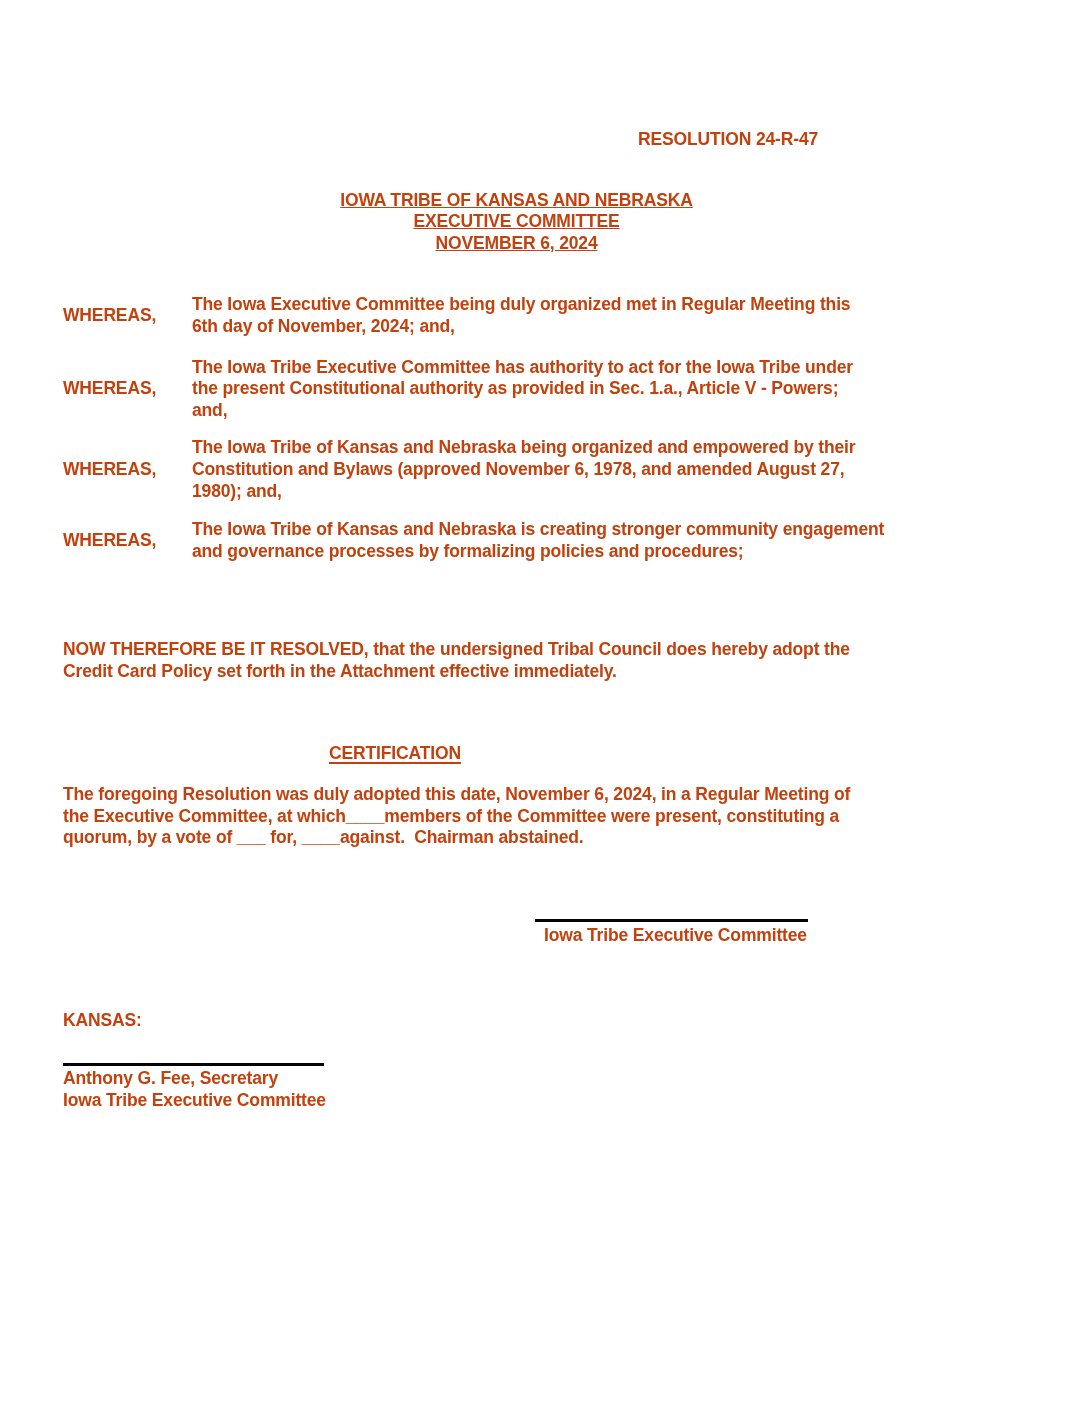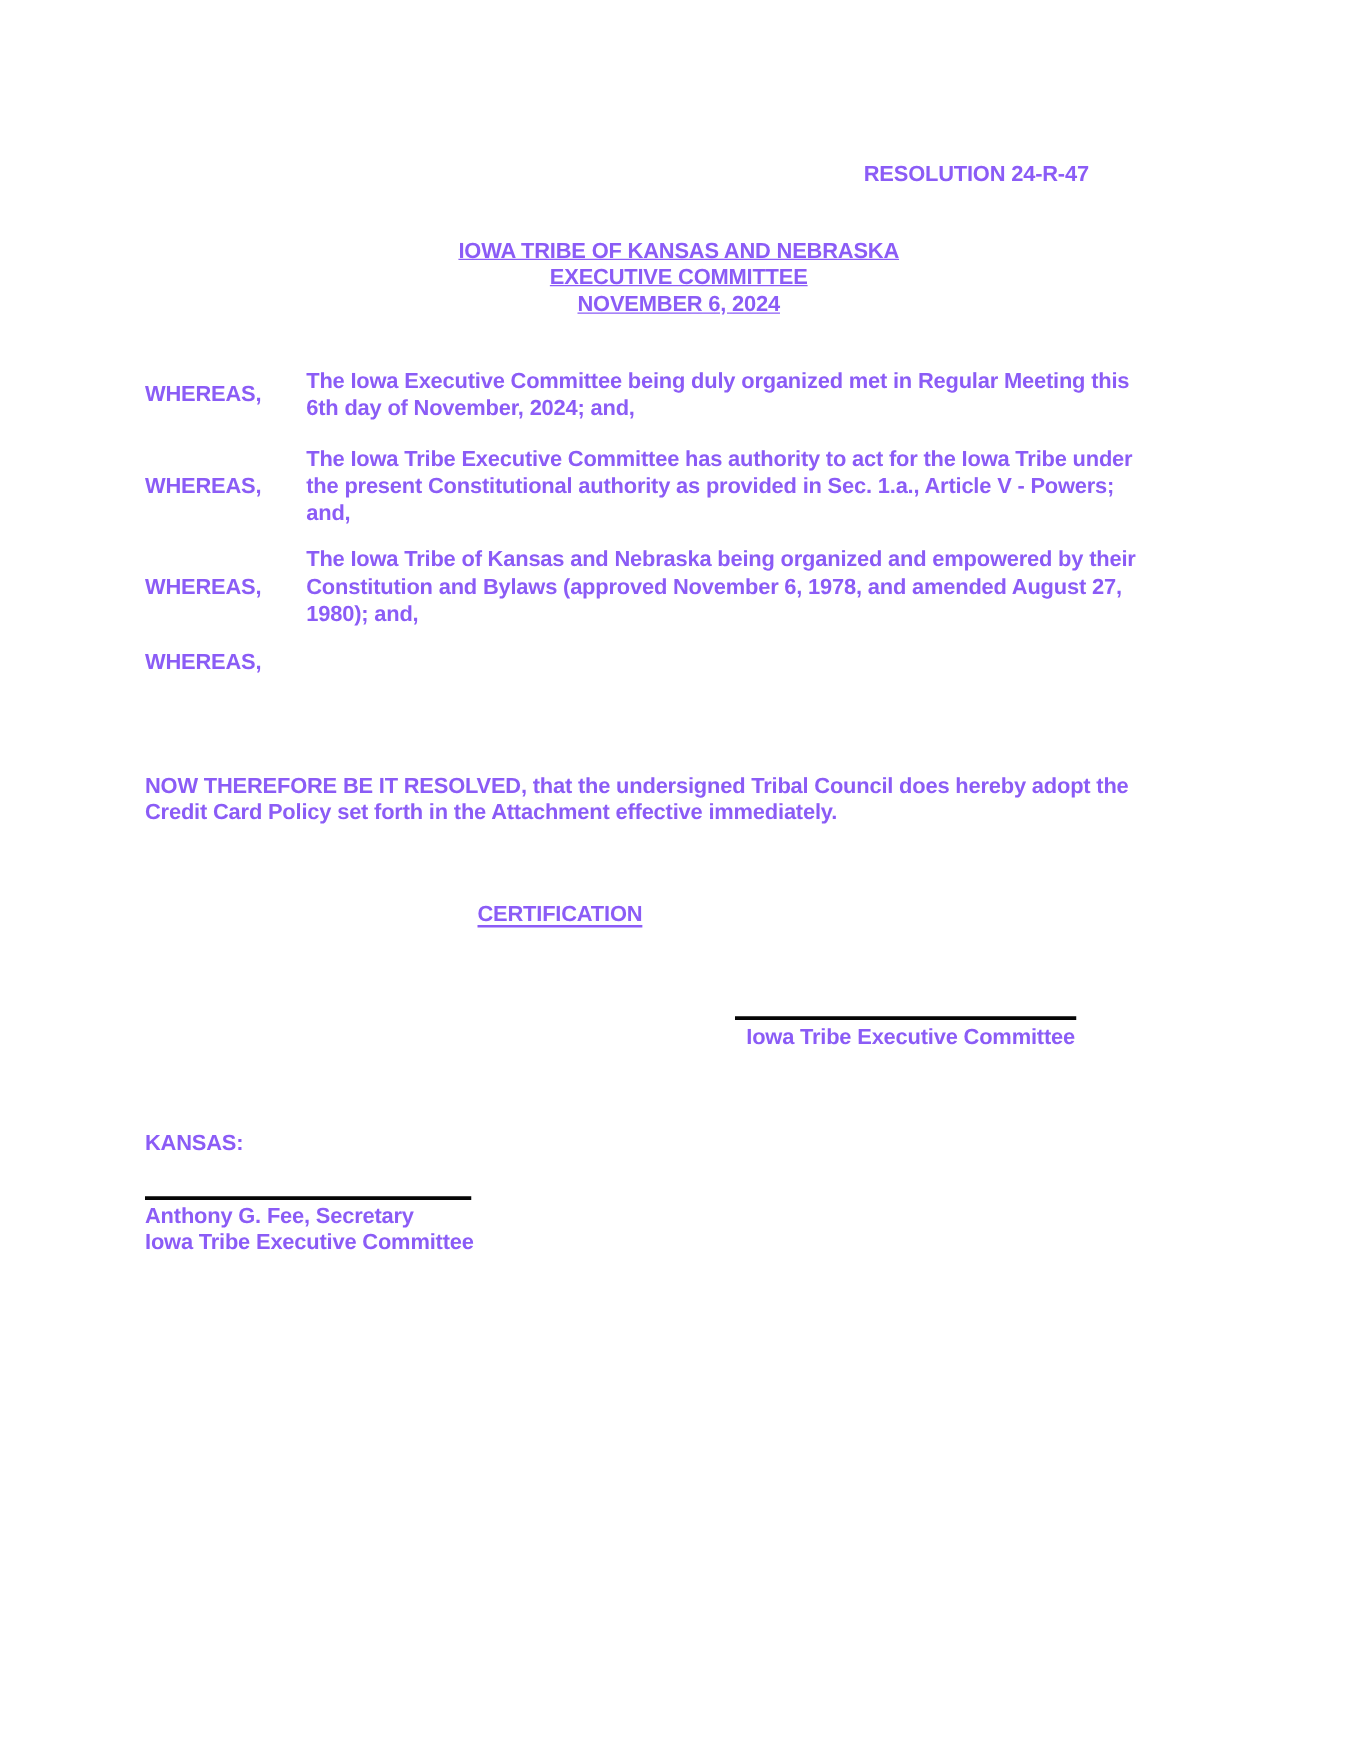--- a/index.html
+++ b/index.html
@@ -6,27 +6,27 @@
     margin: 0;
     padding: 0;
     background: #ffffff;
   }
   .page {
     position: relative;
     width: 1088px;
     height: 1408px;
     background: #ffffff;
     box-sizing: border-box;
-    padding: 129px 118px 0 116px;
+    padding: 129px 118px 0 63px;
     font-family: "Liberation Sans", "DejaVu Sans", sans-serif;
     font-weight: 700;
     font-size: 17.5px;
     line-height: 21.6px;
     letter-spacing: -0.15px;
-    color: #8b5cf6;
+    color: #c2410c;
     overflow: hidden;
   }
   .res-number {
     margin-left: 575px;
     white-space: nowrap;
   }
   .title-block {
     margin-top: 39px;
     text-align: center;
     white-space: pre-wrap;
@@ -116,29 +116,34 @@
 
   <div class="whereas-row w3">
     <div class="whereas-label">WHEREAS,</div>
     <div class="whereas-text">The Iowa Tribe of Kansas and Nebraska being organized and empowered by their
 Constitution and Bylaws (approved November 6, 1978, and amended August 27,
 1980); and,</div>
   </div>
 
   <div class="whereas-row w4">
     <div class="whereas-label">WHEREAS,</div>
+    <div class="whereas-text">The Iowa Tribe of Kansas and Nebraska is creating stronger community engagement
+and governance processes by formalizing policies and procedures;</div>
   </div>
 
   <div class="resolved-para">NOW THEREFORE BE IT RESOLVED, that the undersigned Tribal Council does hereby adopt the
 Credit Card Policy set forth in the Attachment effective immediately.</div>
 
   <div>
     <div class="cert-heading">CERTIFICATION</div>
   </div>
 
+  <div class="cert-para">The foregoing Resolution was duly adopted this date, November 6, 2024, in a Regular Meeting of
+the Executive Committee, at which____members of the Committee were present, constituting a
+quorum, by a vote of ___ for, ____against.  Chairman abstained.</div>
 
   <div class="sig-block">
     <div class="sig-line"></div>
     <div class="sig-org">Iowa Tribe Executive Committee</div>
   </div>
 
   <div class="attest-label">KANSAS:</div>
 
   <div class="attest-block">
     <div class="attest-line"></div>

